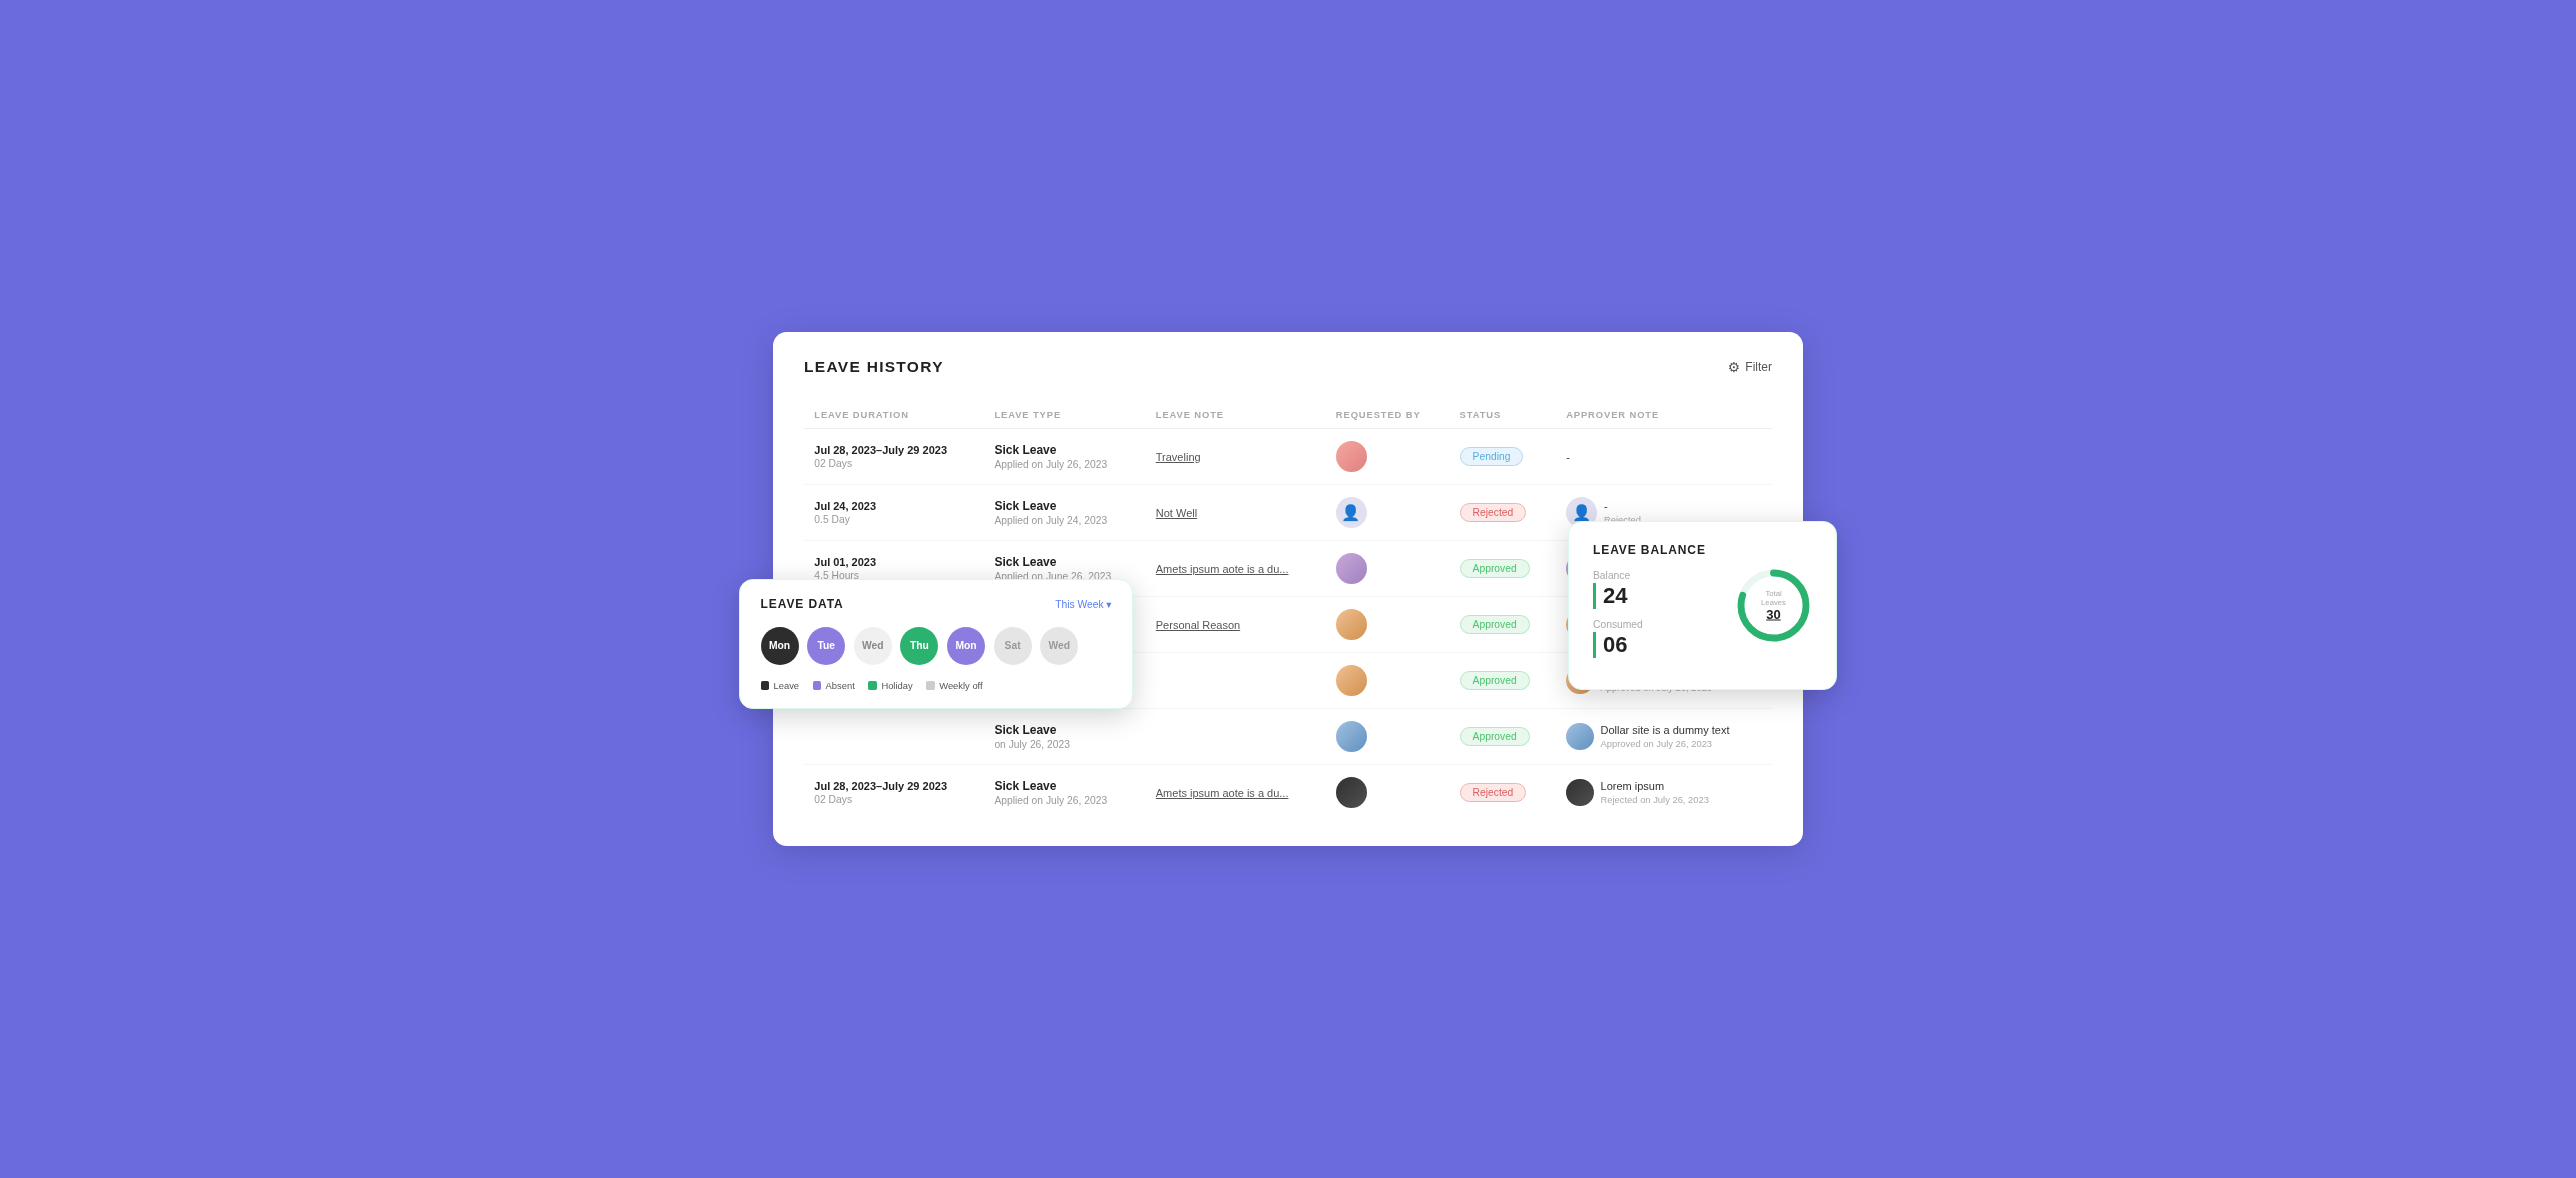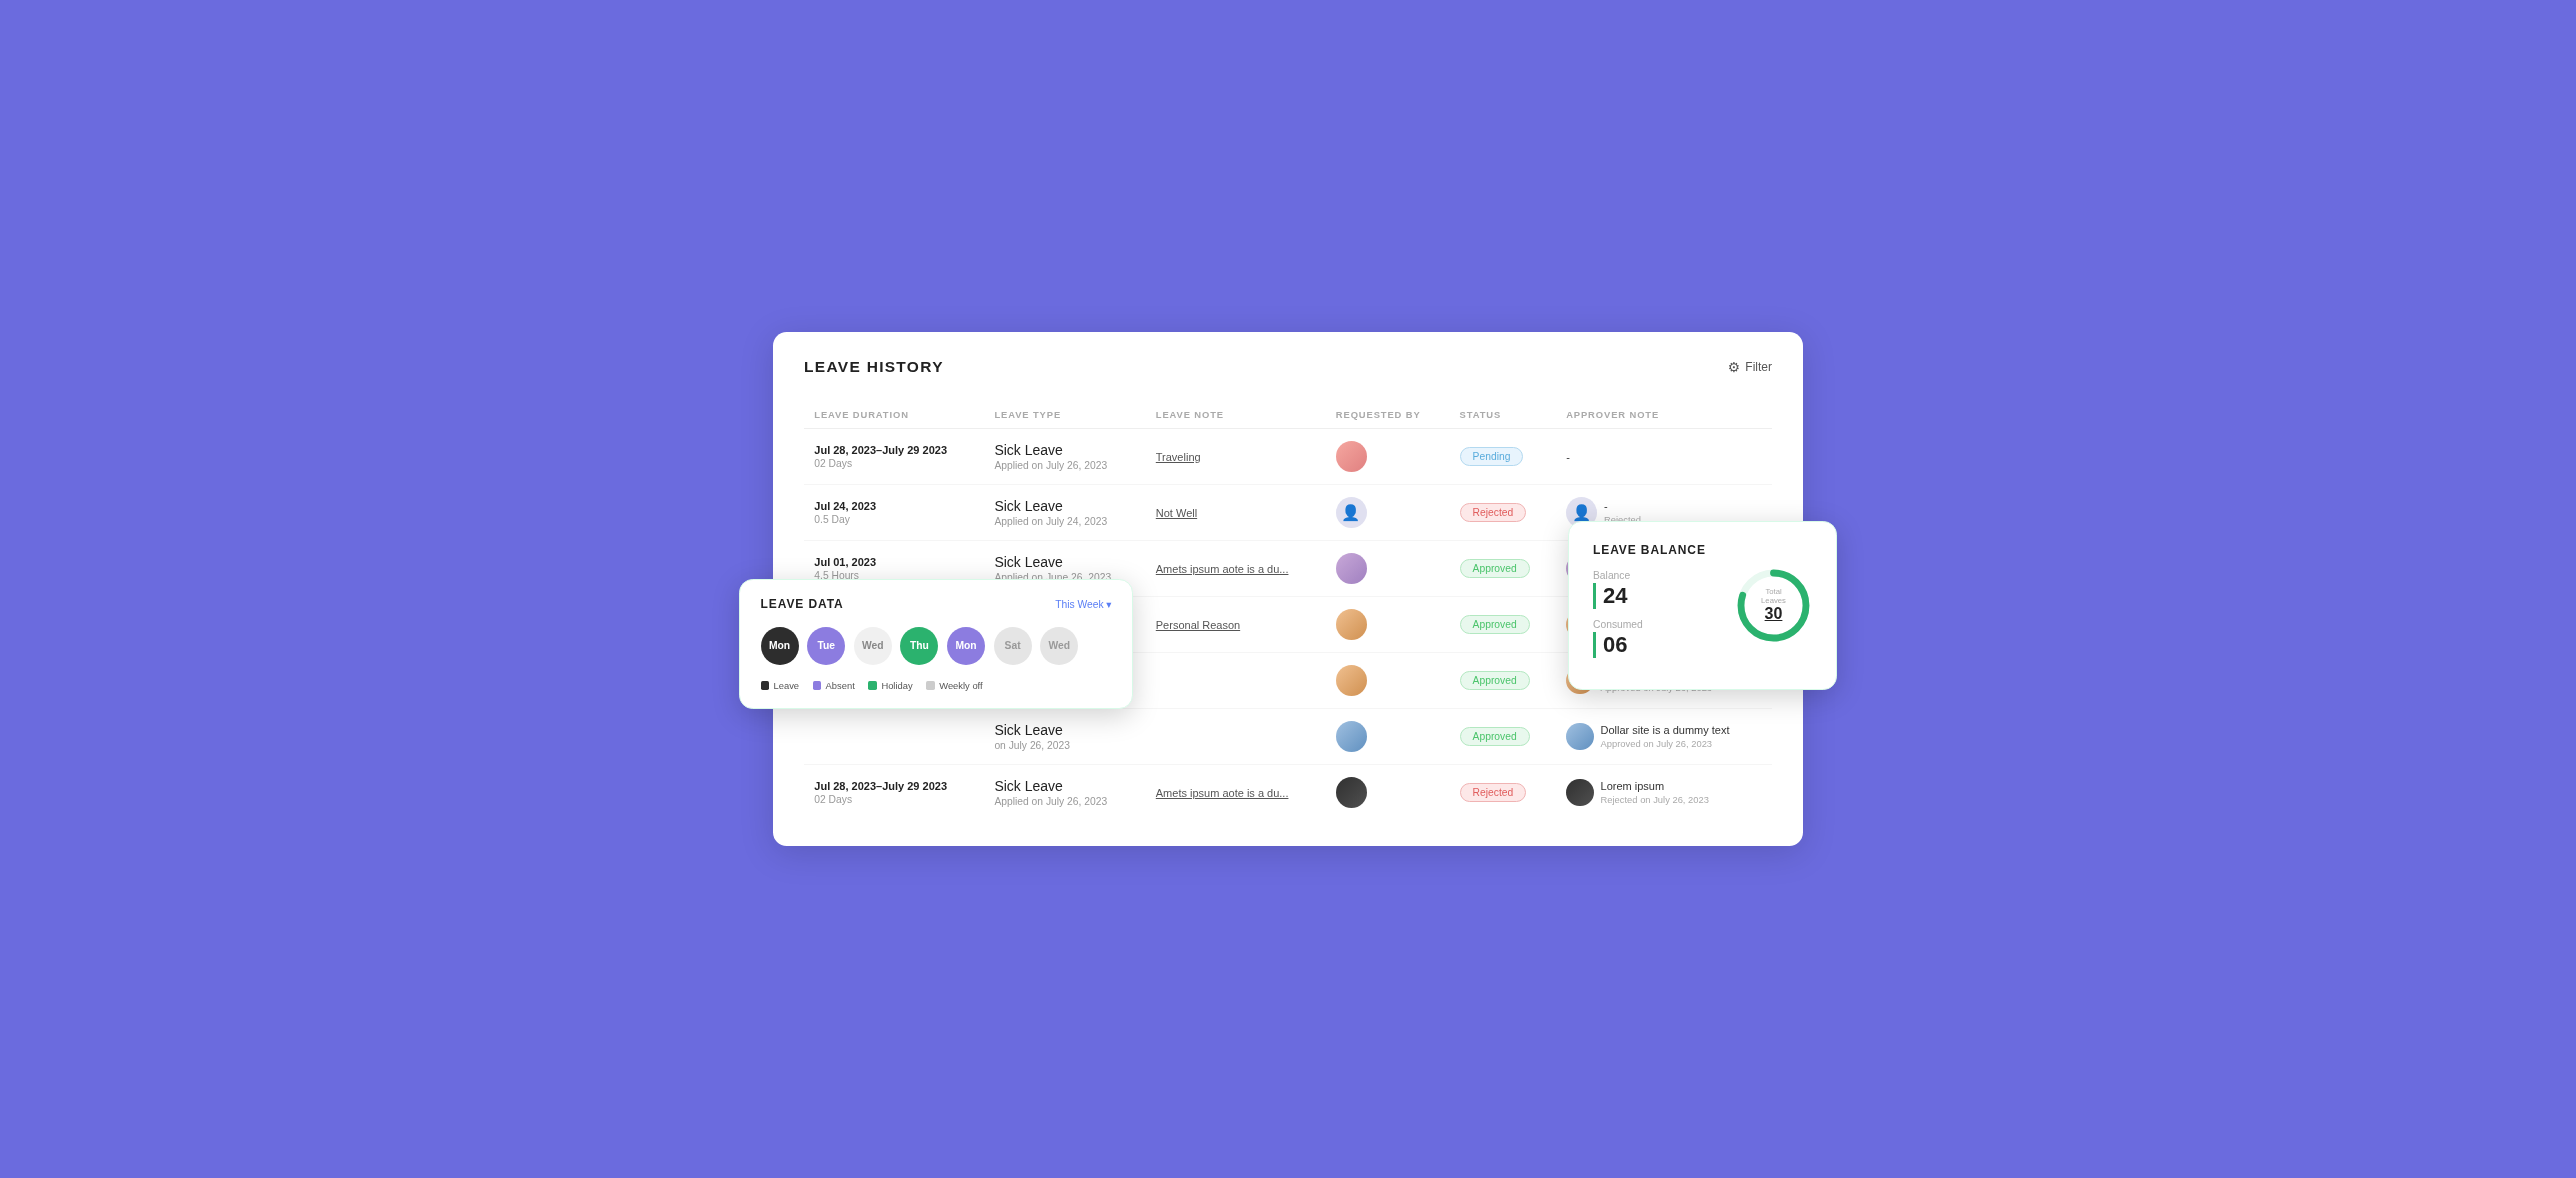--- a/index.html
+++ b/index.html
@@ -76,22 +76,22 @@
       font-weight: 600;
       font-size: 11px;
       color: #222;
     }
     .duration-sub {
       font-size: 10.3px;
       color: #999;
       margin-top: 1.7px;
     }
     .leave-type-main {
-      font-weight: 400;
-      font-size: 14px;
+      font-weight: 700;
+      font-size: 12px;
       color: #222;
     }
     .leave-type-sub {
       font-size: 10.3px;
       color: #999;
       margin-top: 1.7px;
     }
     .leave-note {
       font-size: 11px;
       color: #555;
@@ -265,21 +265,21 @@
       left: 50%;
       transform: translate(-50%, -50%);
       text-align: center;
     }
     .donut-label {
       font-size: 7.7px;
       color: #aaa;
       display: block;
     }
     .donut-number {
-      font-size: 16px;
+      font-size: 13px;
       font-weight: 700;
       color: #222;
       display: block;
       text-decoration: underline;
     }
     
     .avatar-placeholder {
       width: 31px;
       height: 31px;
       border-radius: 50%;

